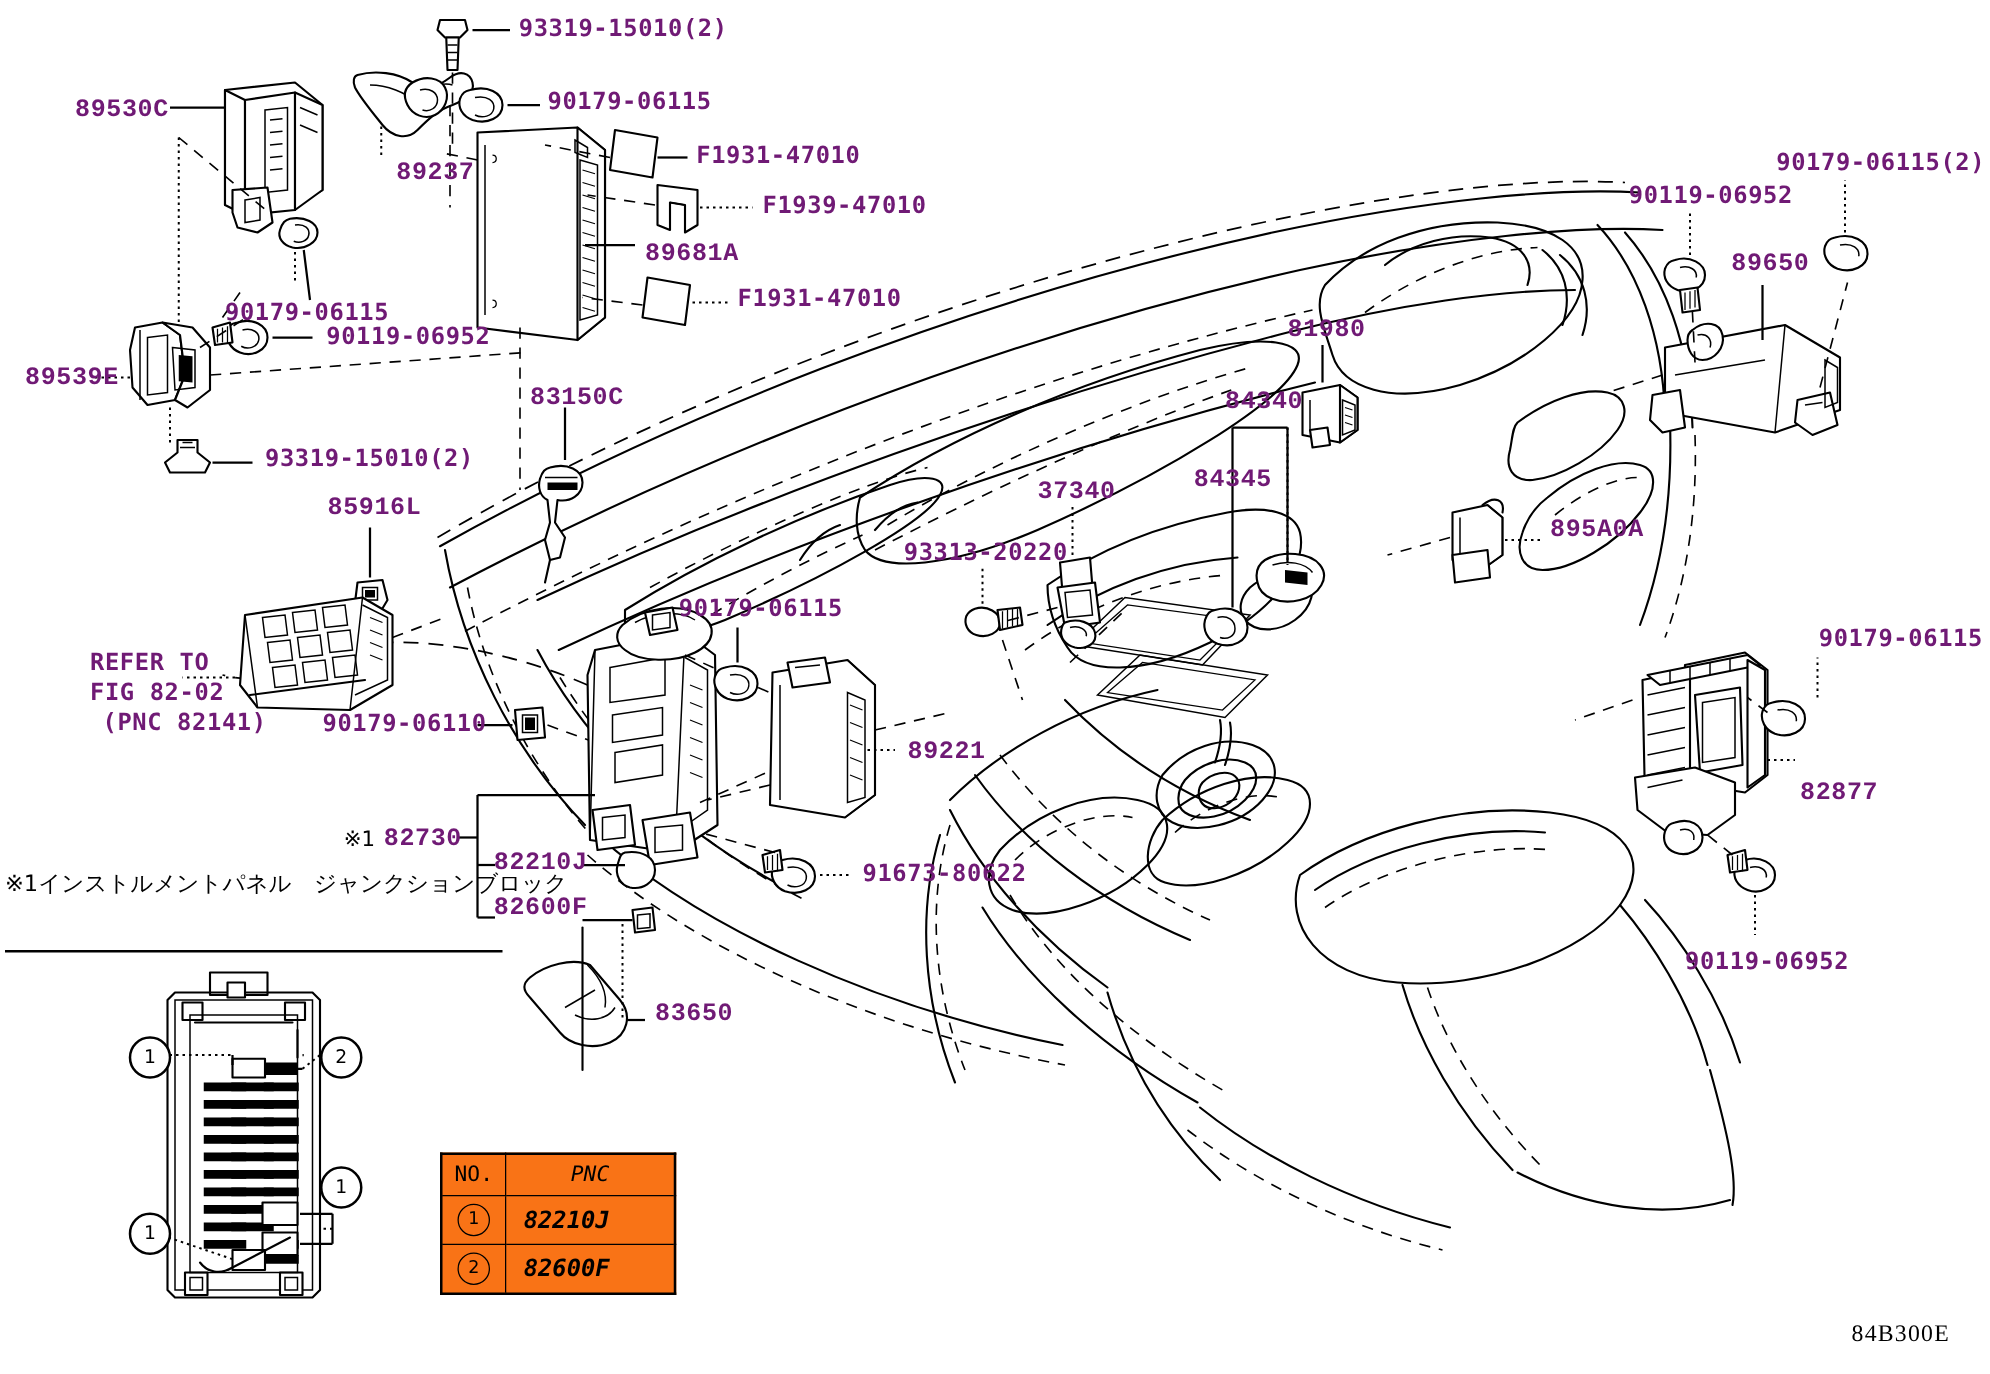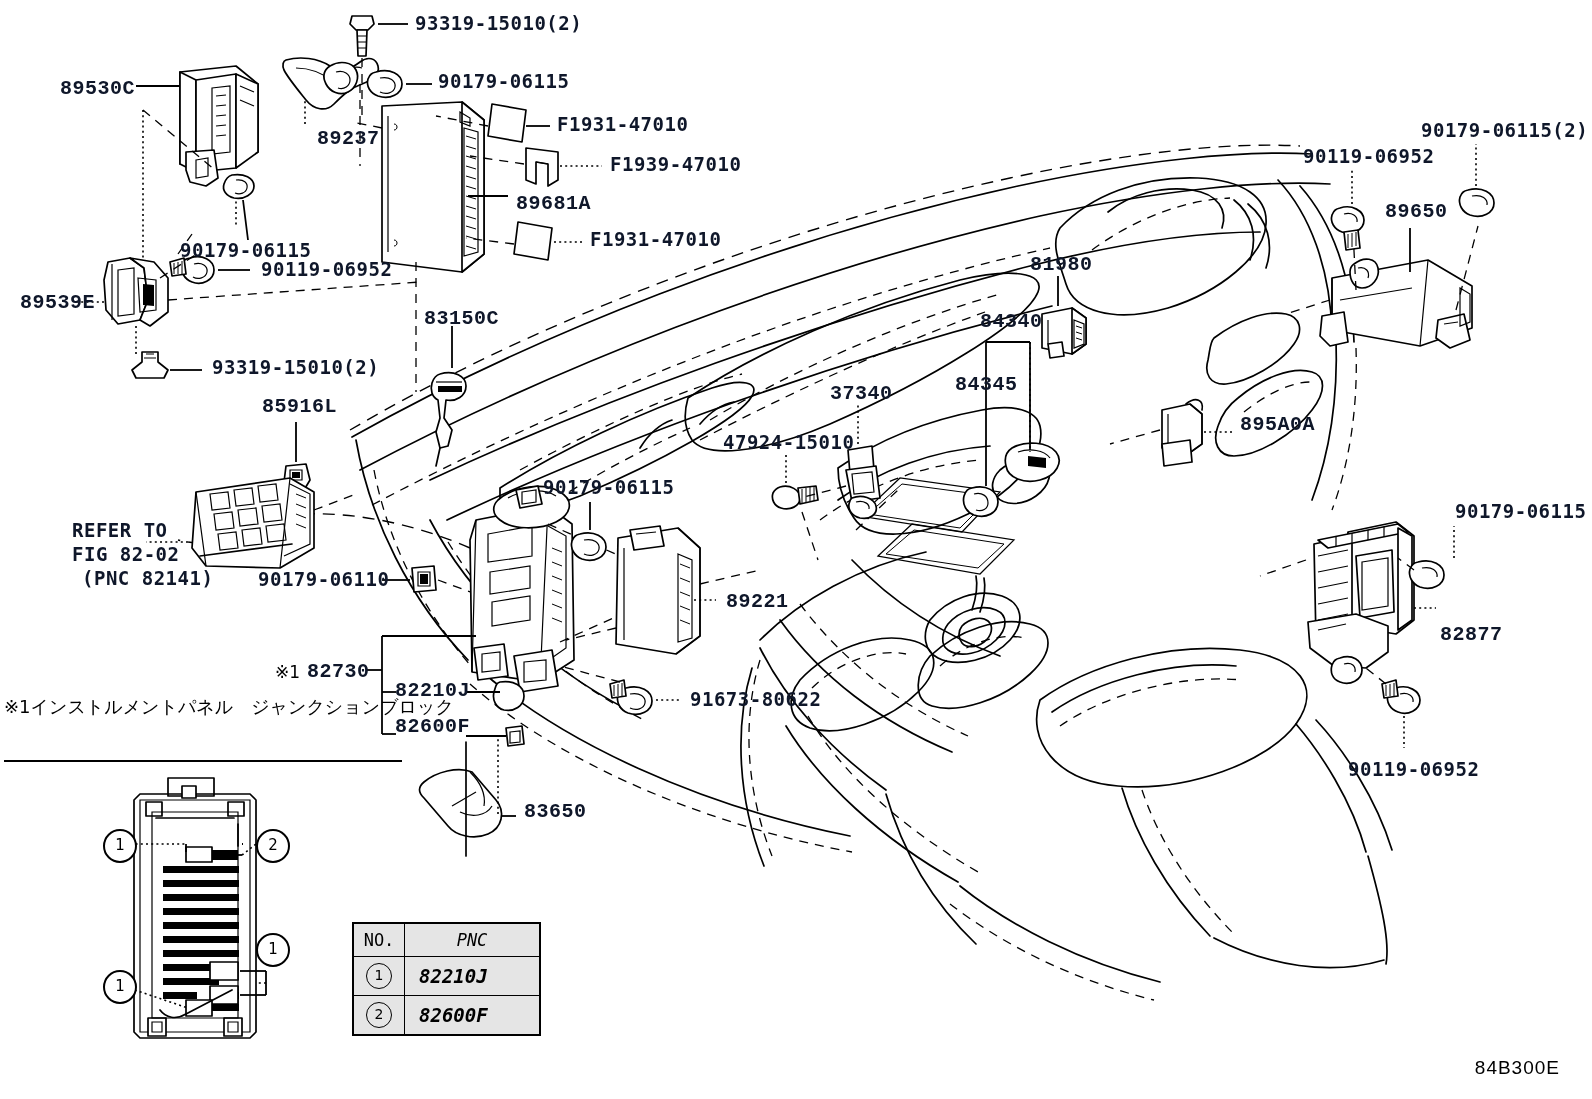--- a/index.html
+++ b/index.html
@@ -9,39 +9,39 @@
     font-family:"DejaVu Sans Mono","Liberation Mono",monospace;
     color:#000;overflow:hidden;position:relative;
   }
   #stage{position:absolute;left:0;top:0;width:1592px;height:1099px;}
   #art{position:absolute;left:0;top:0;width:1592px;height:1099px;}
 
   .lbl{
     position:absolute;
     font-family:"DejaVu Sans Mono","Liberation Mono",monospace;
     font-weight:bold;
-    color:#0f172a;
+    color:#701a75;
     white-space:pre;
     letter-spacing:0.5px;
     line-height:1.05;
   }
   .l20{font-size:20px;font-family:Liberation Mono, monospace;}
   .l19{font-size:19px;}
   .jp{
     position:absolute;
     font-family:"DejaVu Sans","Liberation Sans",sans-serif;
     font-size:18px;font-weight:normal;white-space:pre;color:#000;
   }
   .jp-rule{position:absolute;border-bottom:2px solid #000;}
 
   
   .pnc-table{
     position:absolute;left:352px;top:922px;
     border:2px solid #000;border-collapse:collapse;
-    background:#e5e5e5;
+    background:#f97316;
   }
   .pnc-table td,.pnc-table th{
     border:1px solid #000;
     font-family:"DejaVu Sans Mono","Liberation Mono",monospace;
     text-align:center;padding:0;
   }
   .pnc-table th{
     font-size:17px;font-weight:normal;height:32px;
   }
   .pnc-table td{font-size:19px;font-weight:bold;height:38px;}
@@ -58,21 +58,21 @@
 
   .callout-circ{
     position:absolute;width:30px;height:30px;border:2px solid #000;
     border-radius:50%;background:#fff;
     font-family:"DejaVu Sans","Liberation Sans",sans-serif;
     font-size:15px;text-align:center;line-height:29px;color:#000;
   }
 
   .figcode{
     position:absolute;right:32px;bottom:20px;
-    font-family:Liberation Sans, sans-serif;
+    font-family:Liberation Serif, serif;
     font-size:19px;letter-spacing:1px;color:#000;
   }
 </style>
 </head>
 <body>
 
 <div id="stage">
 
   <svg id="art" viewBox="0 0 1592 1099" xmlns="http://www.w3.org/2000/svg">
     <defs>
@@ -619,21 +619,21 @@
   <div class="lbl l20" style="left:424px; top:308px;">83150C</div>
   <div class="lbl l20" style="left:262px; top:396px;">85916L</div>
   <div class="lbl l19" style="left:258px; top:570px;">90179-06110</div>
   <div class="lbl l19" style="left:543px; top:478px;">90179-06115</div>
   <div class="lbl l20" style="left:726px; top:591px;">89221</div>
   <div class="lbl l20" style="left:307px; top:661px;">82730</div>
   <div class="lbl l20" style="left:395px; top:680px;">82210J</div>
   <div class="lbl l20" style="left:395px; top:716px;">82600F</div>
   <div class="lbl l19" style="left:690px; top:690px;">91673-80622</div>
   <div class="lbl l20" style="left:524px; top:801px;">83650</div>
-  <div class="lbl l19" style="left:723px; top:433px;">47924-15010</div>
+  <div class="lbl l19" style="left:723px; top:433px;">93313-20220</div>
   <div class="lbl l20" style="left:830px; top:383px;">37340</div>
   <div class="lbl l20" style="left:955px; top:374px;">84345</div>
   <div class="lbl l20" style="left:980px; top:311px;">84340</div>
   <div class="lbl l20" style="left:1030px;top:254px;">81980</div>
   <div class="lbl l20" style="left:1240px;top:414px;">895A0A</div>
   <div class="lbl l19" style="left:1303px;top:147px;">90119-06952</div>
   <div class="lbl l19" style="left:1421px;top:121px;">90179-06115(2)</div>
   <div class="lbl l20" style="left:1385px;top:201px;">89650</div>
   <div class="lbl l19" style="left:1455px;top:502px;">90179-06115</div>
   <div class="lbl l20" style="left:1440px;top:624px;">82877</div>

